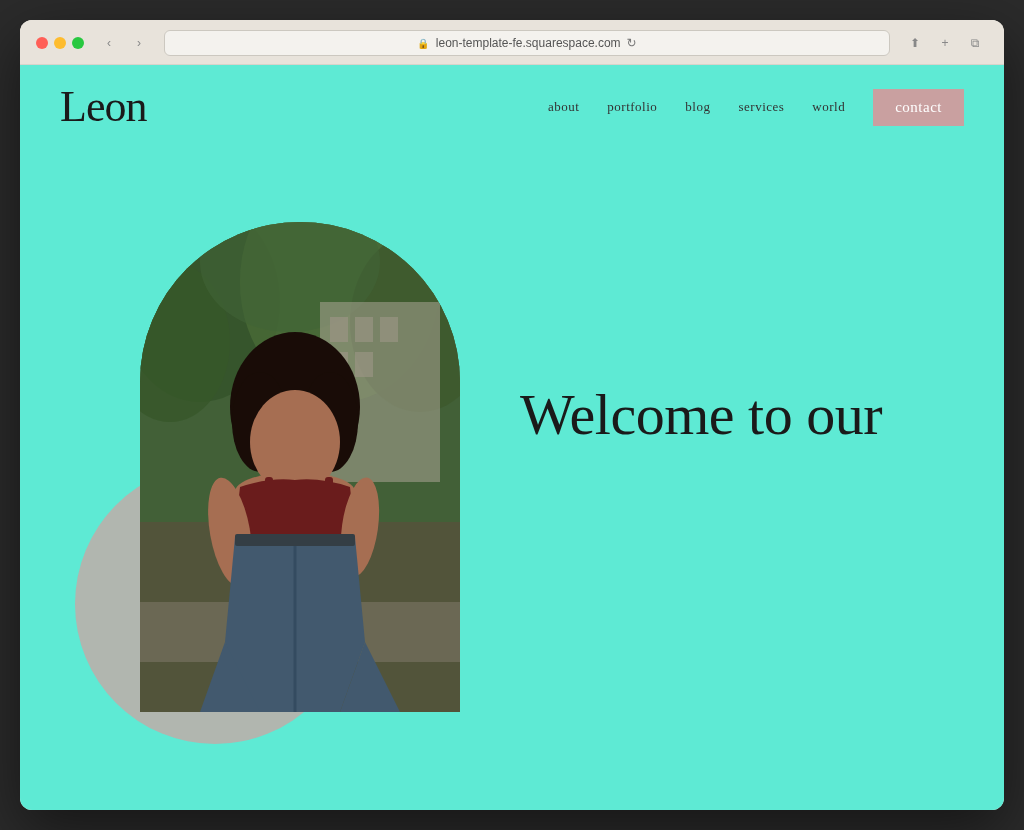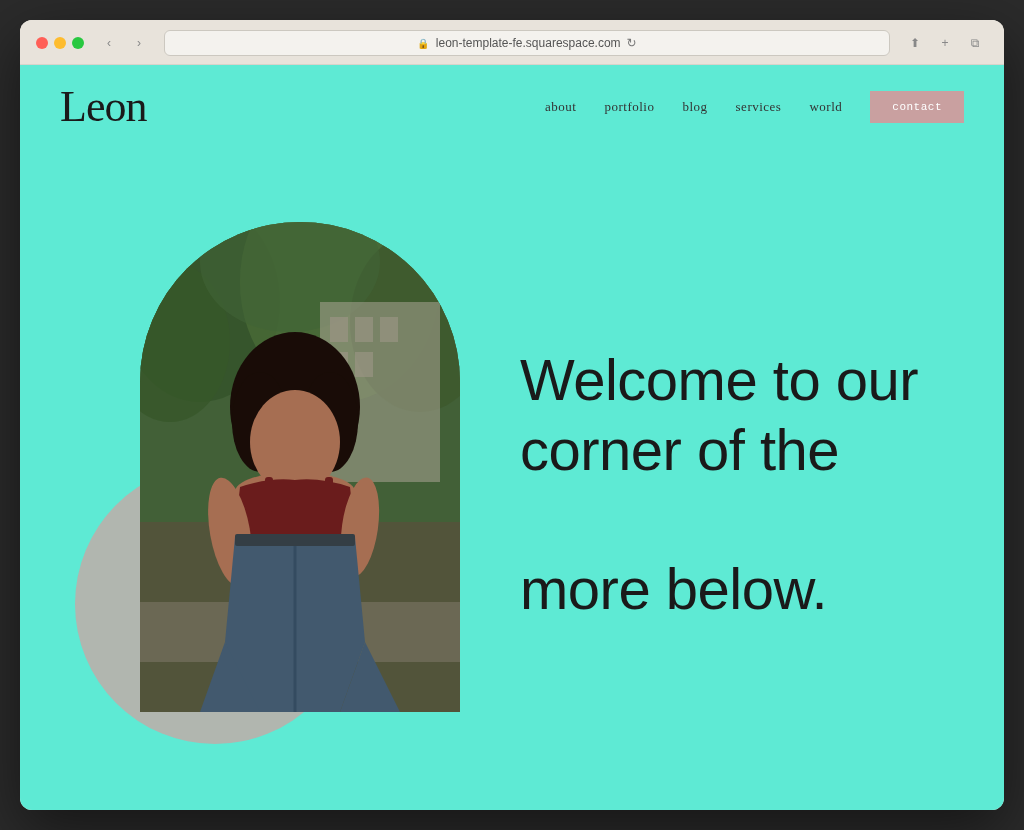--- a/index.html
+++ b/index.html
@@ -131,23 +131,23 @@
       text-decoration: none;
       letter-spacing: 0.5px;
       font-family: Georgia, serif;
       cursor: pointer;
     }
 
     .nav-contact-btn {
       background: #c9a0a0;
       color: #fff;
       padding: 10px 22px;
-      font-size: 11px;
+      font-size: 15px;
       letter-spacing: 0.5px;
-      font-family: Liberation Mono, monospace;
+      font-family: Liberation Serif, serif;
       border: none;
       cursor: pointer;
     }
 
     
     .hero {
       display: flex;
       align-items: center;
       padding: 20px 40px 40px;
       position: relative;
@@ -187,21 +187,21 @@
     }
 
     
     .hero-text {
       flex: 1;
       padding-left: 60px;
       z-index: 2;
     }
 
     .hero-heading {
-      font-family: Liberation Sans, sans-serif;
+      font-family: Liberation Serif, serif;
       font-size: 58px;
       font-weight: 400;
       color: #1a1a1a;
       line-height: 1.2;
       letter-spacing: -0.5px;
       margin-top: 36px;
     }
 
     
     .reload-icon {
@@ -304,21 +304,20 @@
             <path d="M225 420 L260 490 L200 490 Z" fill="#4a6880"></path>
 
             <rect width="320" height="490" fill="rgba(20,10,5,0.15)"></rect>
           </svg>
         </div>
       </div>
 
       <div class="hero-text">
         <h1 class="hero-heading">
           <span>Welcome to our</span><br>
-          <span>corner of the</span><br>
           <br>
-          <span>more below.</span>
+          <br>
         </h1>
       </div>
 
     </section>
   </div>
 </div>
 
 </body></html>

